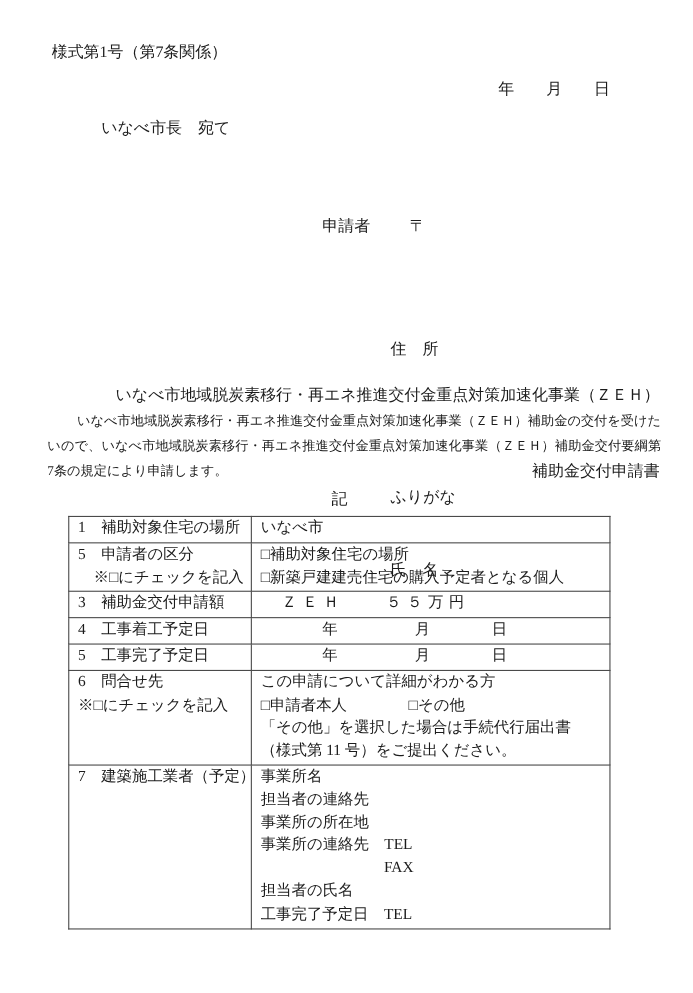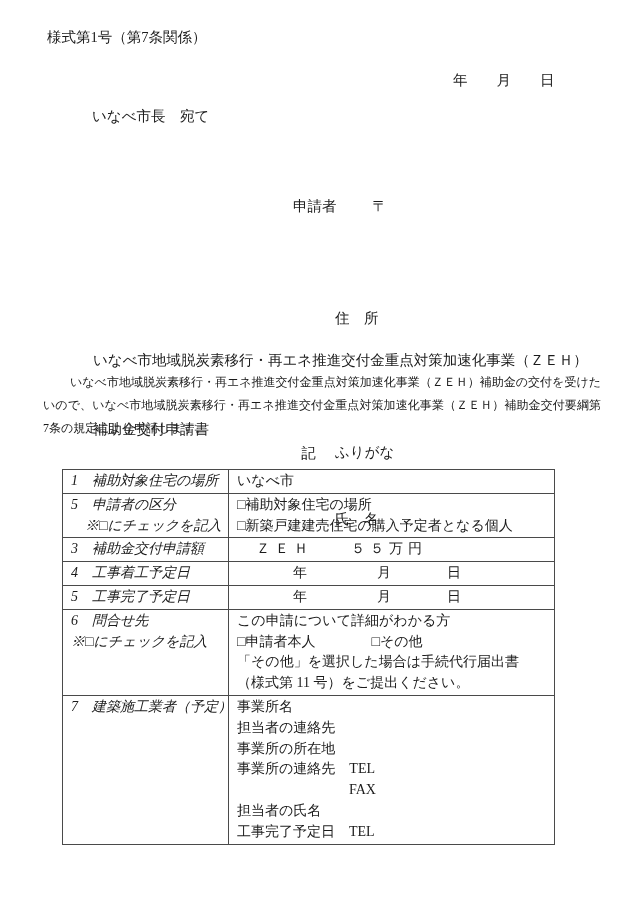--- a/index.html
+++ b/index.html
@@ -7,49 +7,49 @@
     position:relative;
     width:630px; height:903px;
     background:#ffffff;
     font-family:"Liberation Serif","DejaVu Serif",serif;
     color:#1b1b1b;
     overflow:hidden;
   }
   .abs { position:absolute; white-space:pre; }
   .fs  { font-size:14.5px; }
 
-  .form-number { left:47px;  top:28px; }
+  .form-number { left:47px;  top:38px; }
   .date-top    { left:453px; top:71px; }
   .addressee   { left:92px;  top:107px;font-family:Liberation Mono, monospace; }
 
   .applicant   { left:293px; top:150px; line-height:22.4px; }
   .applicant .postal { display:inline-block; margin-left:36px; }
-  .app-indent  { margin-left:42px; }
+  .app-indent  { margin-left:62px; }
   .blank-line  { height:22.4px; }
 
-  .doc-title   { left:93px; top:302px; line-height:23.3px; }
+  .doc-title   { left:105px; top:302px; line-height:23.3px;text-align:right; }
 
   .body-par {
     position:absolute; left:43px; top:371px; width:558px;
     font-size:12px; line-height:23.2px;
     text-indent:27px; text-align:justify;
   }
 
   .ki { left:62px; top:444px; width:493px; text-align:center; }
 
   .form-table {
     position:absolute; left:62px; top:469px; width:493px;
     border-collapse:collapse; table-layout:fixed;
   }
   .form-table td {
     border:1px solid #4a4a4a;
     vertical-align:top;
     padding:1px 4px 1px 8px;
   }
-  .form-table .c1 { width:166px;font-style:italic; }
+  .form-table .c1 { width:166px; }
   .ln { font-size:14px; line-height:20.8px; white-space:pre; }
   .tracked { letter-spacing:5px; }
 </style>
 </head>
 <body>
 
 <div class="page">
 
   <div class="abs fs form-number">様式第1号（第7条関係）</div>
 

